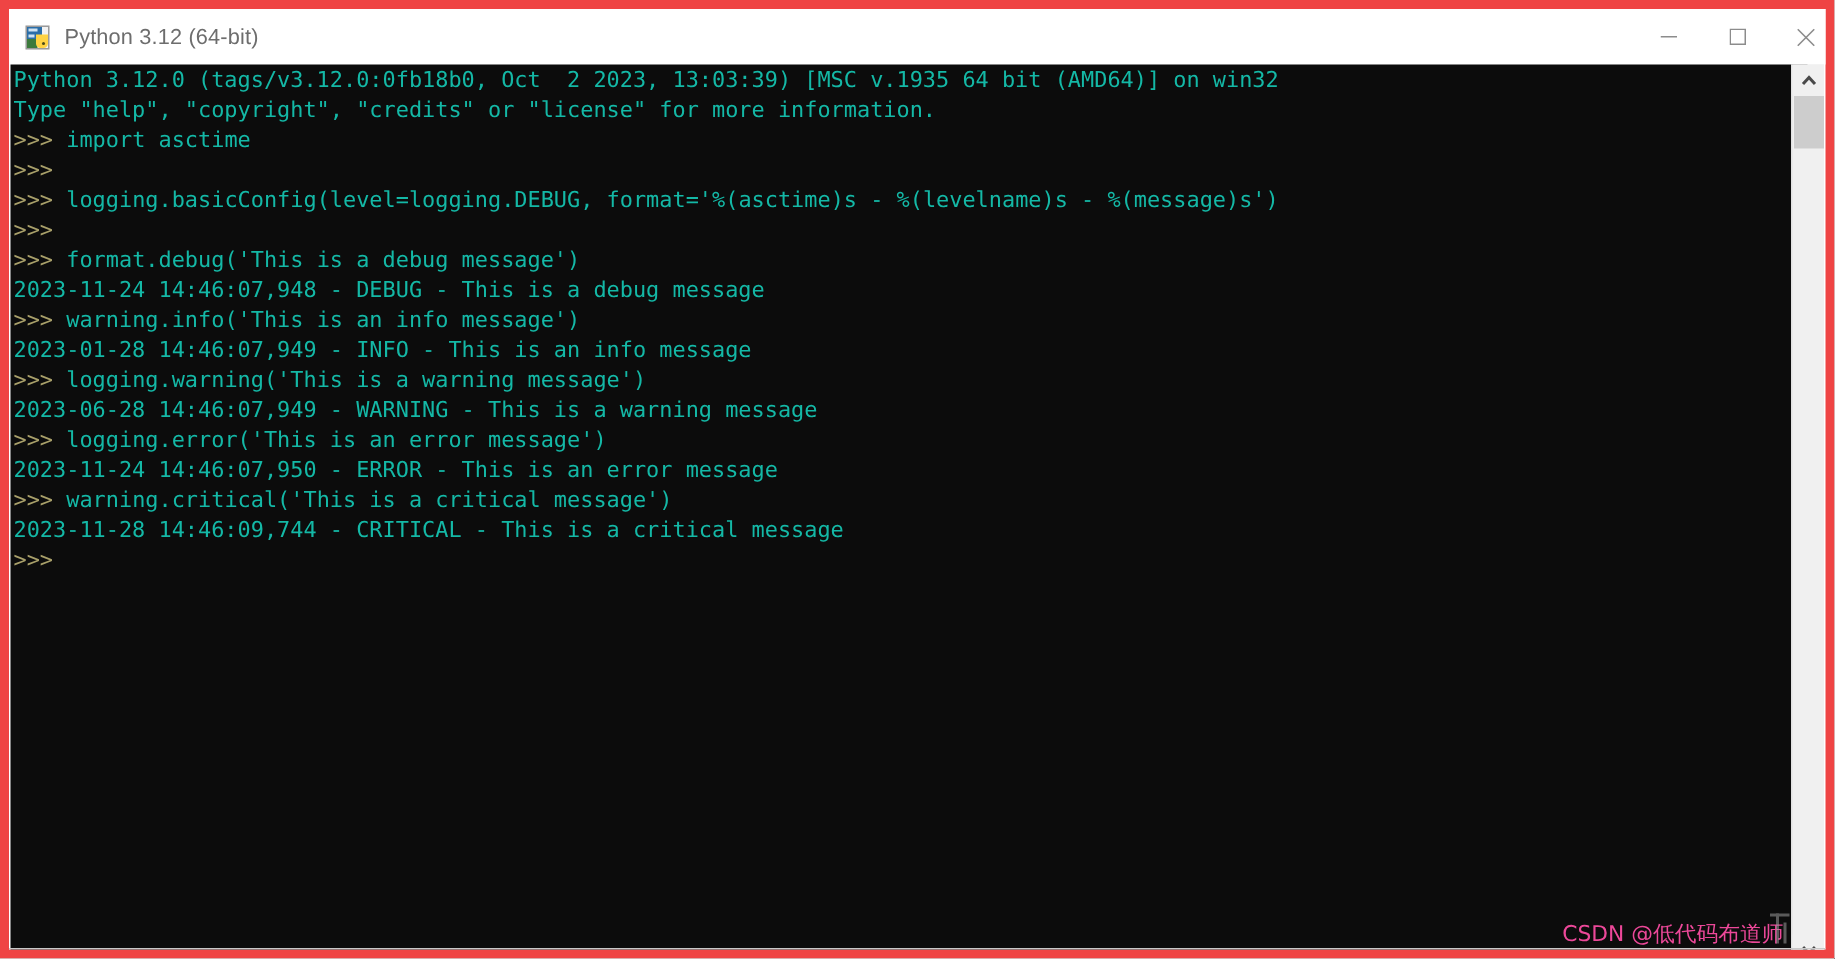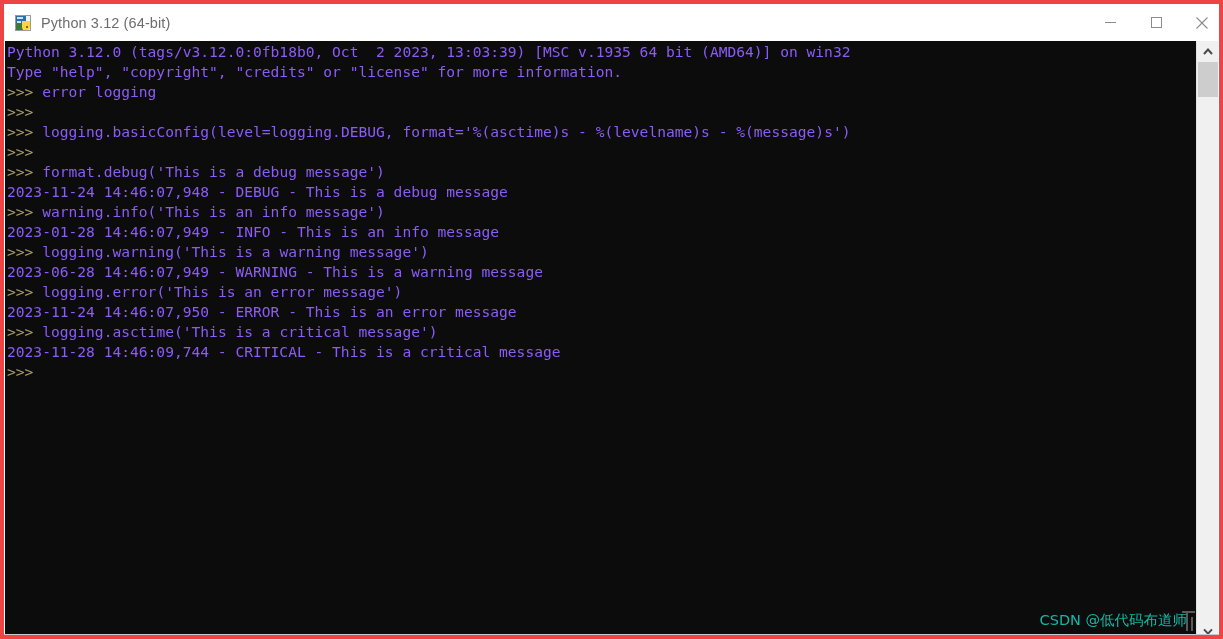--- a/index.html
+++ b/index.html
@@ -13,21 +13,21 @@
     overflow: hidden;
     font-family: "Liberation Sans", sans-serif;
   }
 
   #window {
     position: relative;
     width: 1223px;
     height: 639px;
     background: #ffffff;
     box-sizing: border-box;
-    border: 4px solid #ef4444;
+    border: 6px solid #ef4444;
     overflow: hidden;
   }
 
   
   #titlebar {
     position: absolute;
     left: 0; top: 0;
     width: 1221px;
     height: 37px;
     background: #ffffff;
@@ -128,30 +128,30 @@
     top: 1px;
     margin: 0;
     font-family: "DejaVu Sans Mono", "Liberation Mono", monospace;
     font-size: 14.6px;
     line-height: 20px;
     color: #d6dbe6;
     white-space: pre;
     letter-spacing: 0px;
   }
   #console-text .prompt { color: #a9a06a; }
-  #console-text .out { color: #8b5cf6; }
+  #console-text .out { color: #14b8a6; }
 
   
   #watermark {
     position: absolute;
     right: 16px;
     bottom: 11px;
     font-family: "DejaVu Sans", sans-serif;
     font-size: 14.5px;
-    color: #14b8a6;
+    color: #ec4899;
     white-space: nowrap;
     margin-top: 10px;
   }
 
   
   #bottom-accent {
     position: absolute;
     left: 180px;
     bottom: 0;
     width: 1018px;
@@ -256,33 +256,33 @@
           <line x1="0.5" y1="0.5" x2="11.5" y2="11.5" stroke="#8c8c8c" stroke-width="1.1"></line>
           <line x1="11.5" y1="0.5" x2="0.5" y2="11.5" stroke="#8c8c8c" stroke-width="1.1"></line>
         </svg>
       </div>
     </div>
   </div>
 
   <div id="console">
     <pre id="console-text"><span class="out">Python 3.12.0 (tags/v3.12.0:0fb18b0, Oct  2 2023, 13:03:39) [MSC v.1935 64 bit (AMD64)] on win32</span>
 <span class="out">Type "help", "copyright", "credits" or "license" for more information.</span>
-<span class="prompt">&gt;&gt;&gt; </span><span class="out">error logging</span>
+<span class="prompt">&gt;&gt;&gt; </span><span class="out">import asctime</span>
 <span class="prompt">&gt;&gt;&gt; </span><span class="out"></span>
 <span class="prompt">&gt;&gt;&gt; </span><span class="out">logging.basicConfig(level=logging.DEBUG, format='%(asctime)s - %(levelname)s - %(message)s')</span>
 <span class="prompt">&gt;&gt;&gt; </span><span class="out"></span>
 <span class="prompt">&gt;&gt;&gt; </span><span class="out">format.debug('This is a debug message')</span>
 <span class="out">2023-11-24 14:46:07,948 - DEBUG - This is a debug message</span>
 <span class="prompt">&gt;&gt;&gt; </span><span class="out">warning.info('This is an info message')</span>
 <span class="out">2023-01-28 14:46:07,949 - INFO - This is an info message</span>
 <span class="prompt">&gt;&gt;&gt; </span><span class="out">logging.warning('This is a warning message')</span>
 <span class="out">2023-06-28 14:46:07,949 - WARNING - This is a warning message</span>
 <span class="prompt">&gt;&gt;&gt; </span><span class="out">logging.error('This is an error message')</span>
 <span class="out">2023-11-24 14:46:07,950 - ERROR - This is an error message</span>
-<span class="prompt">&gt;&gt;&gt; </span><span class="out">logging.asctime('This is a critical message')</span>
+<span class="prompt">&gt;&gt;&gt; </span><span class="out">warning.critical('This is a critical message')</span>
 <span class="out">2023-11-28 14:46:09,744 - CRITICAL - This is a critical message</span>
 <span class="prompt">&gt;&gt;&gt; </span><span class="out"></span></pre>
     <div id="bottom-accent"></div>
     <div id="watermark">CSDN @低代码布道师</div>
   </div>
 
   <div id="vscroll">
     <div class="scroll-arrow" id="vscroll-up">
       <svg width="10" height="7" viewBox="0 0 10 7" aria-hidden="true">
         <path d="M1 6 L5 1.6 L9 6" fill="none" stroke="#4a4a4a" stroke-width="2"></path>

